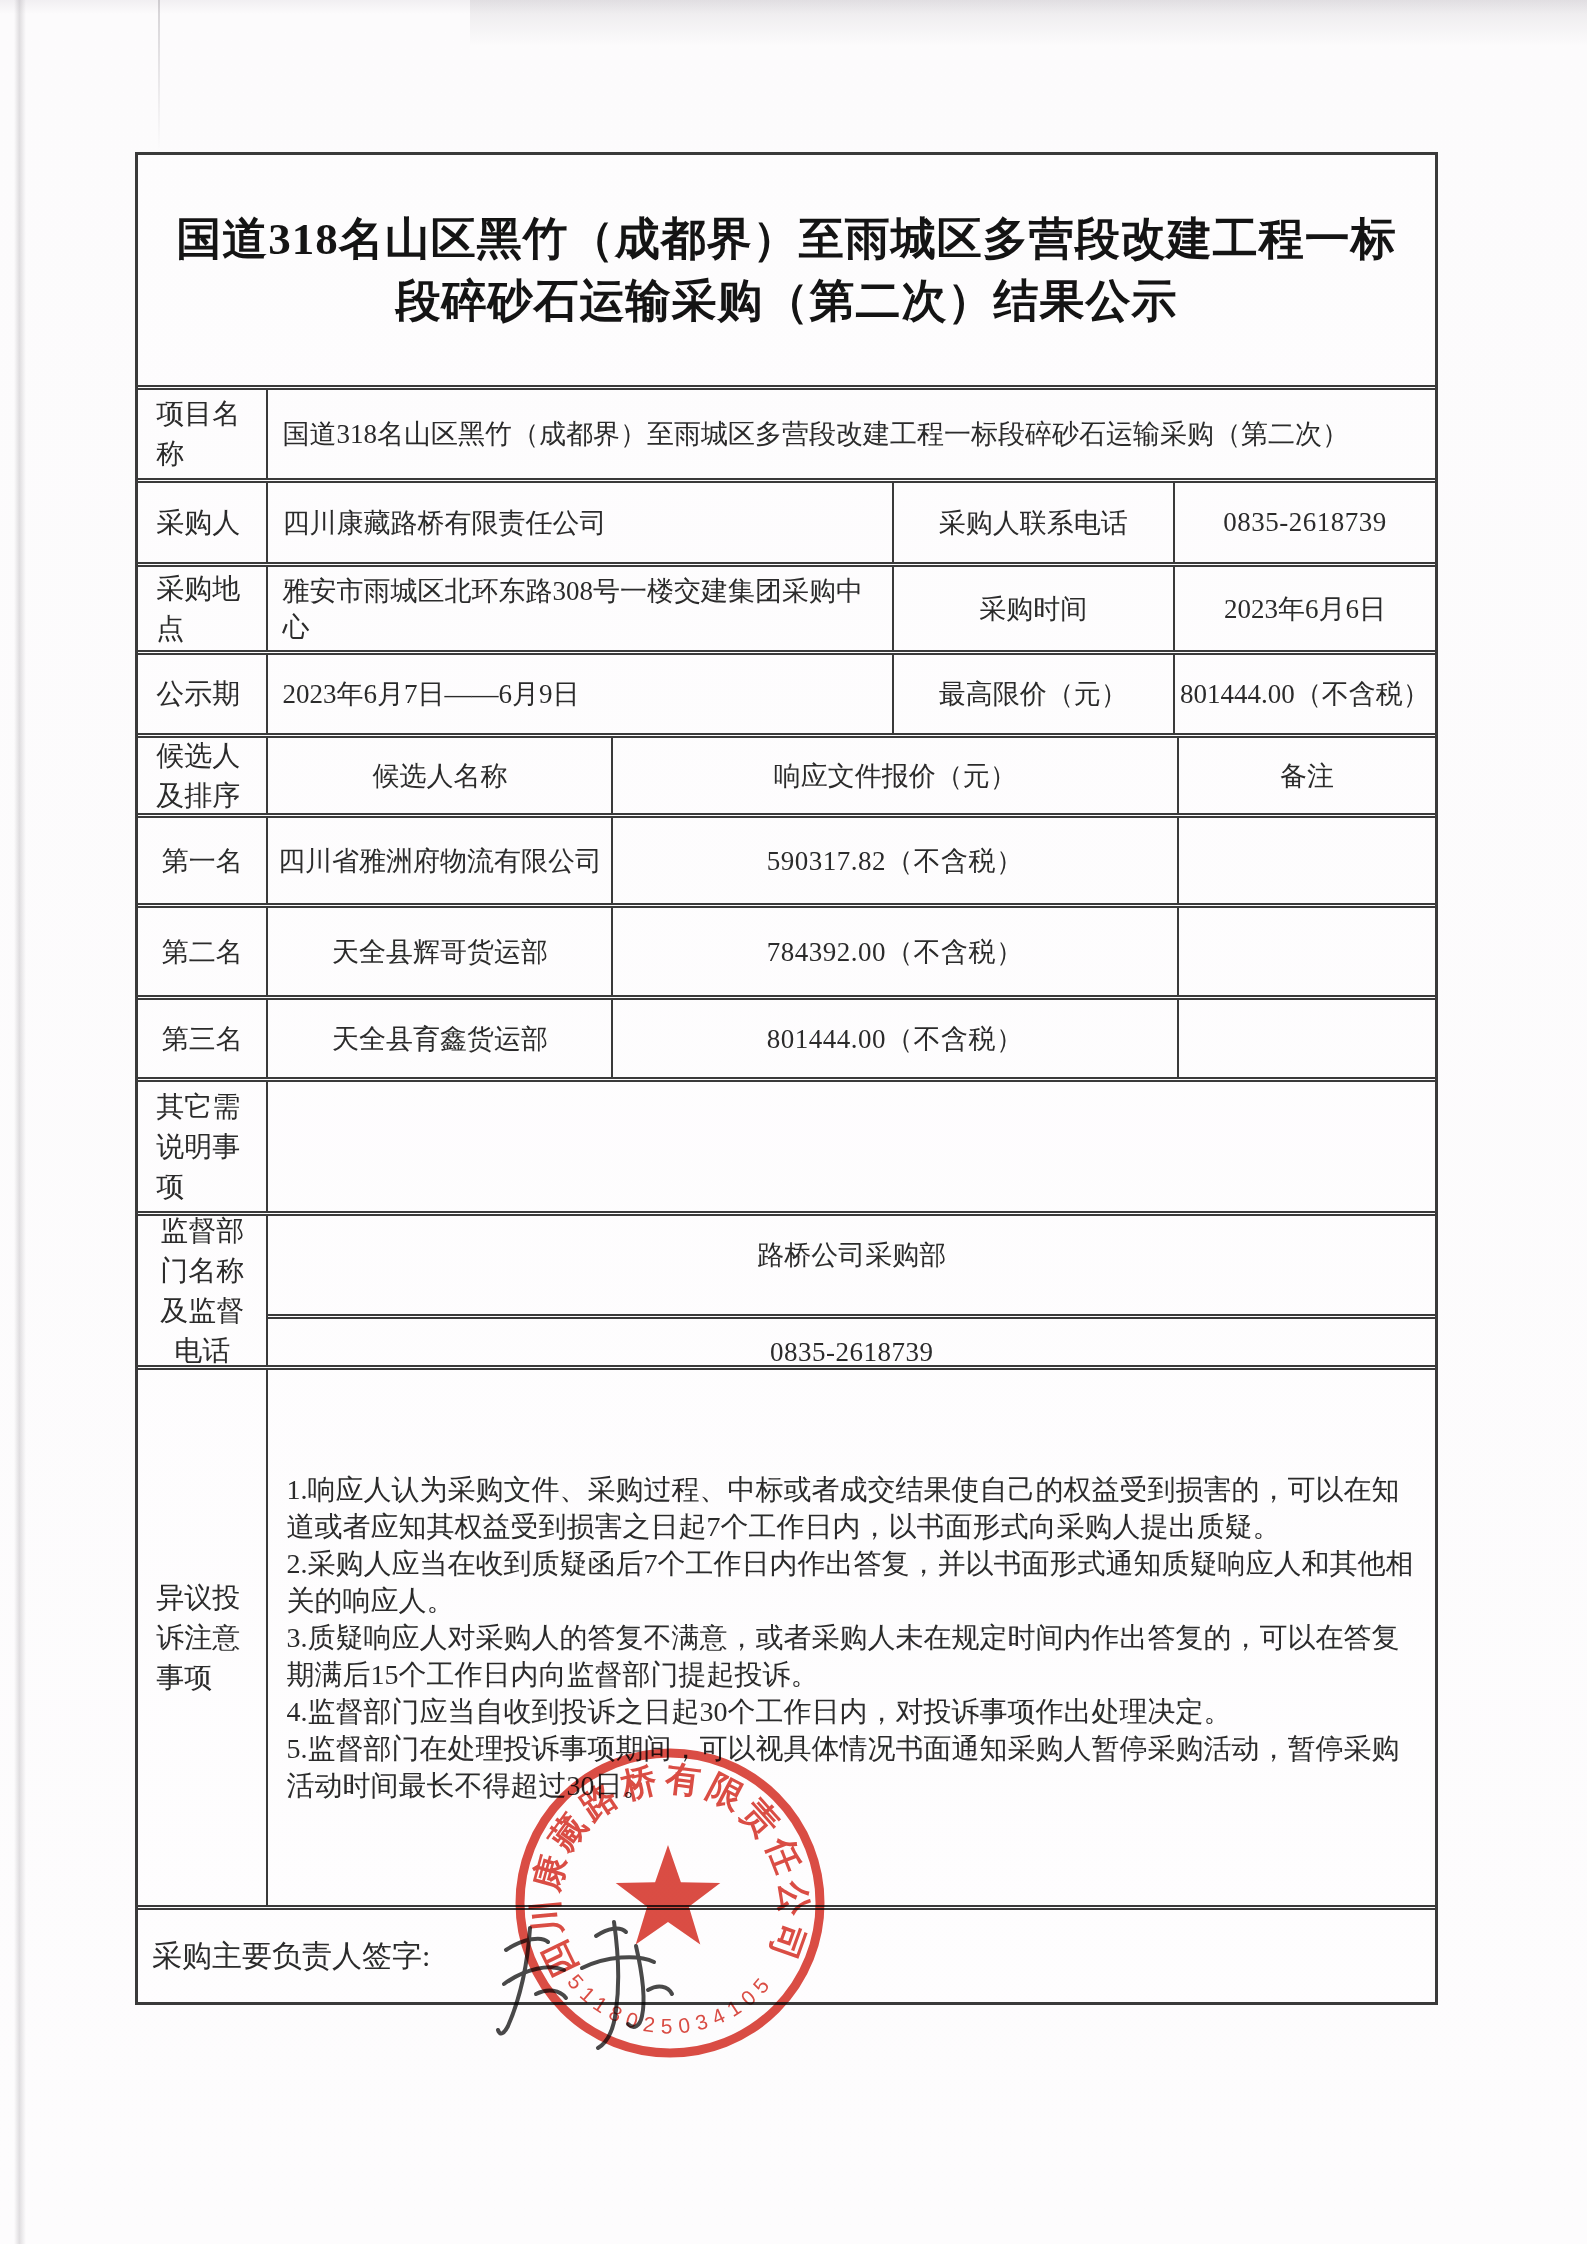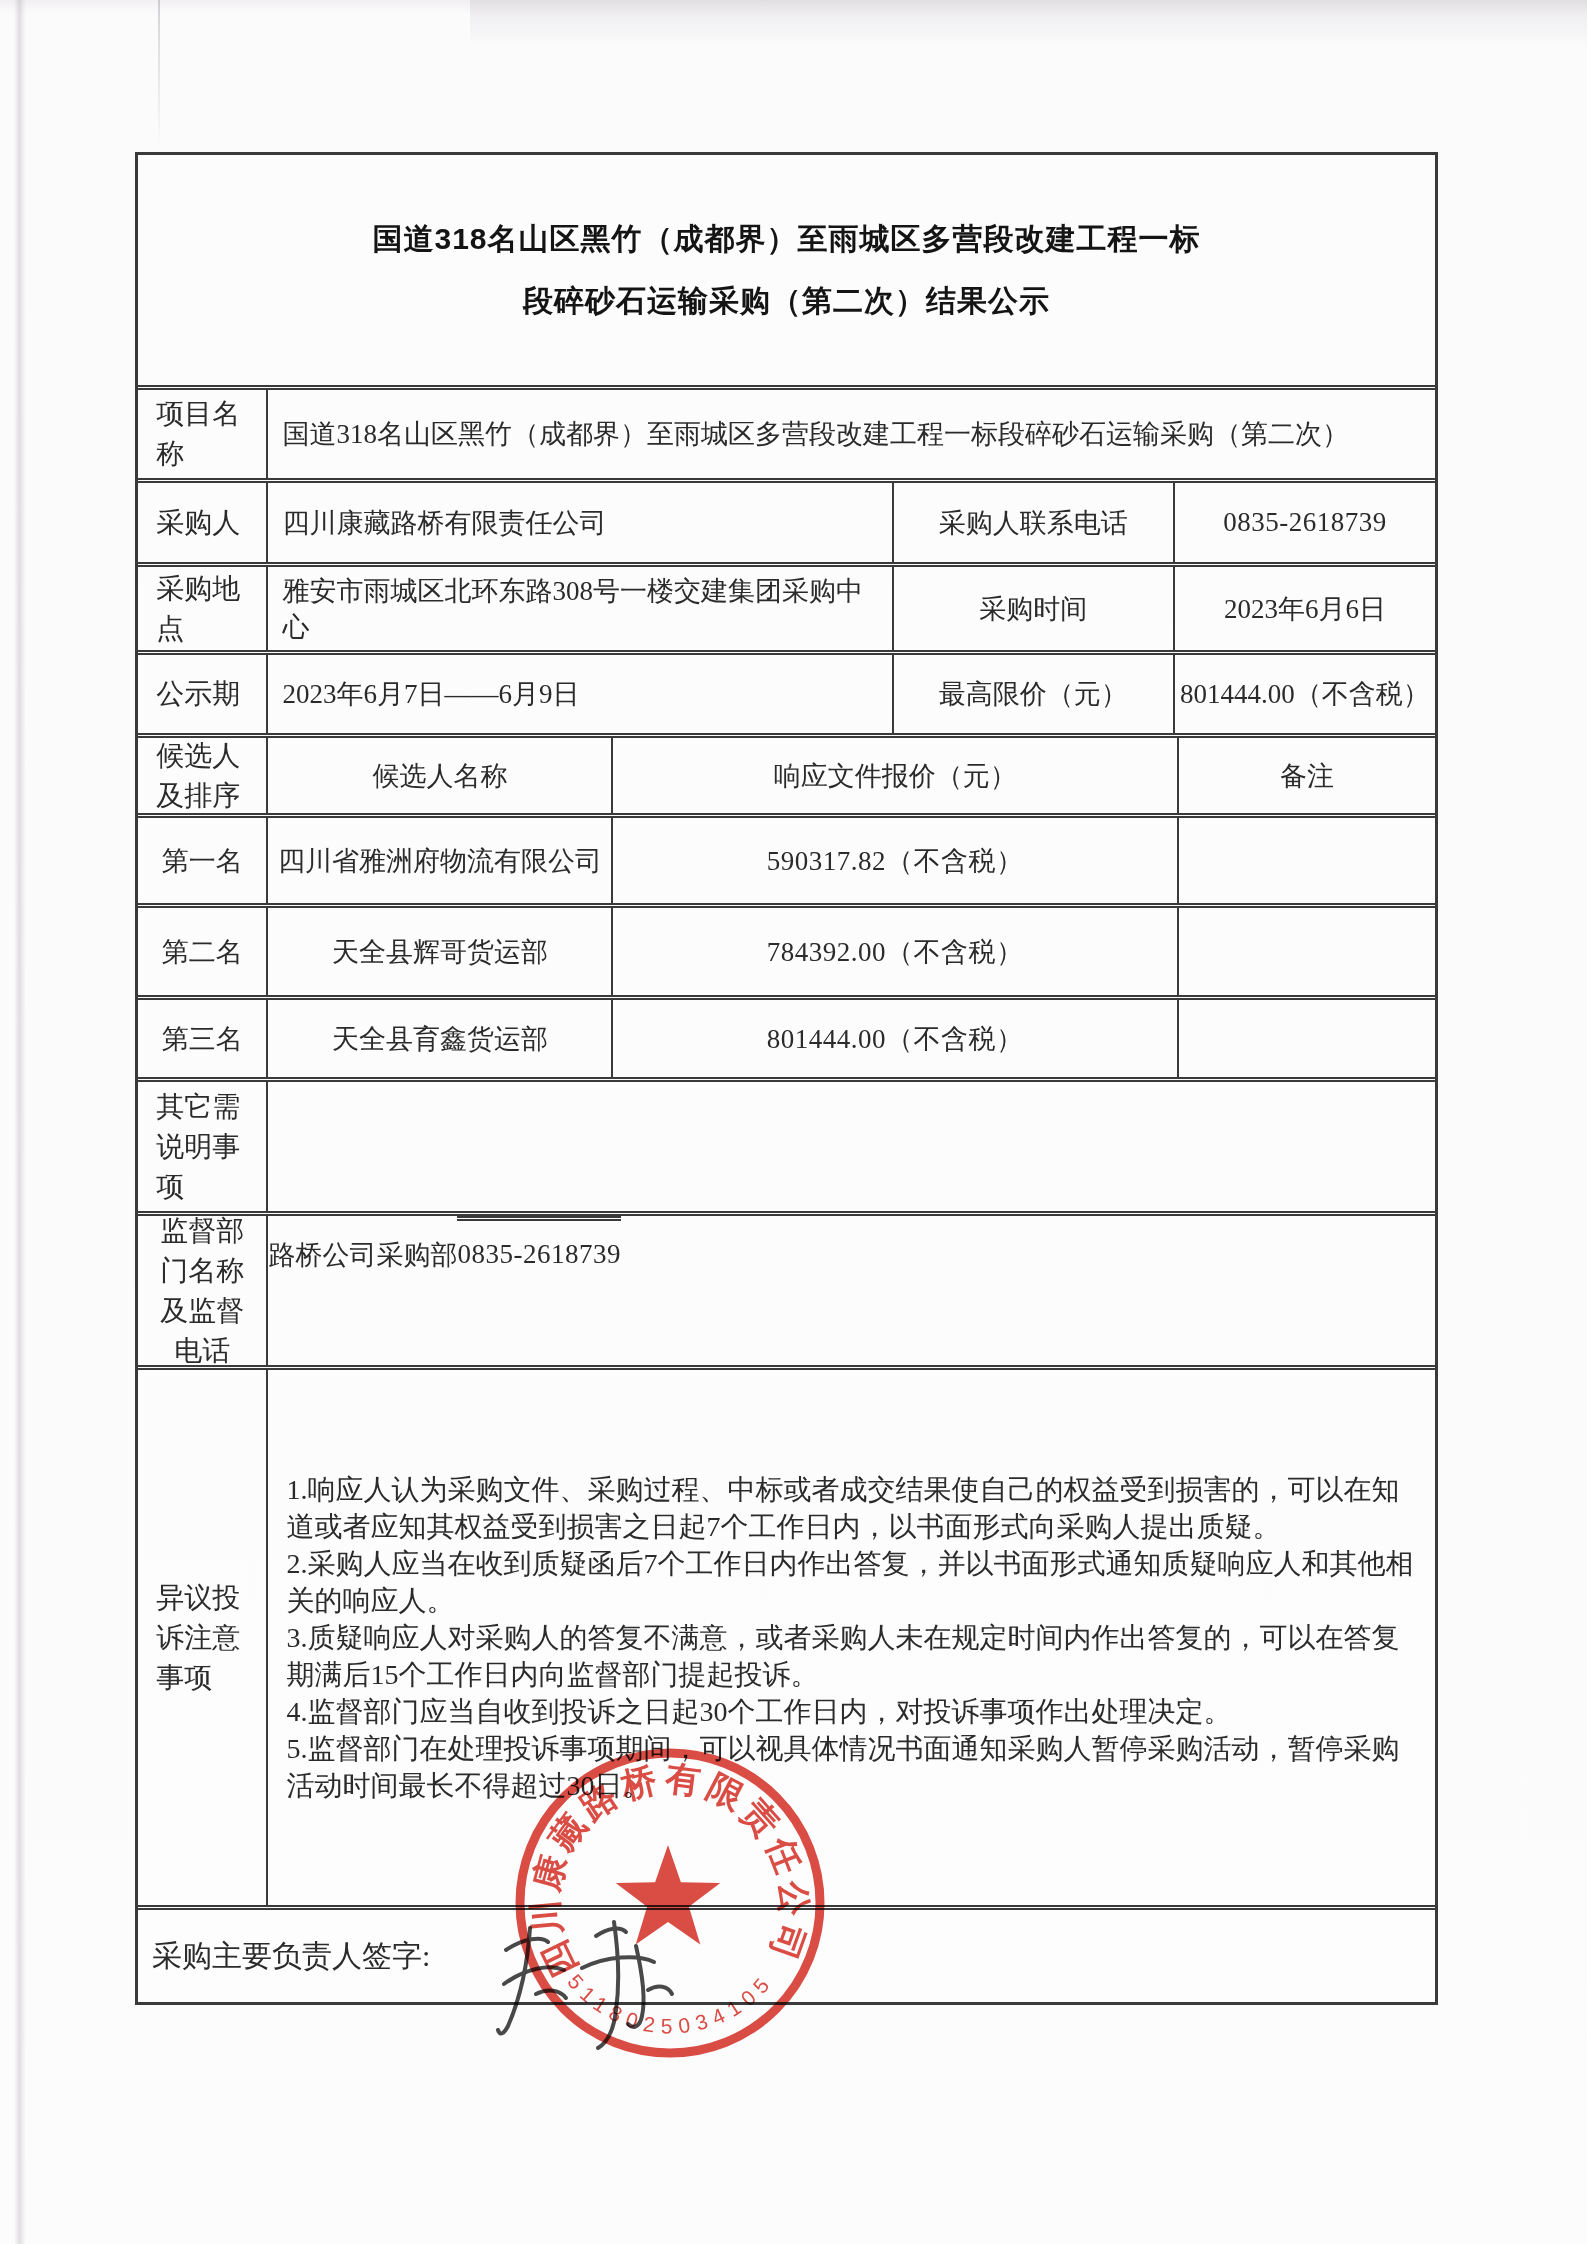--- a/index.html
+++ b/index.html
@@ -67,26 +67,26 @@
   .r-c1    { height:90px; }
   .r-c2    { height:92px; }
   .r-c3    { height:82px; }
   .r-other { height:134px; }
   .r-sup   { height:154px; }
   .r-obj   { height:540px; }
   .r-sign  { height:97px; }
 
   .title-box{ width:100%; text-align:center; }
   .title-line{
-    font-family:Liberation Sans, sans-serif;
-    font-weight:bold; font-size:30px; line-height:62px; color:#141414;
+    font-family:Liberation Serif, serif;
+    font-weight:bold; font-size:45px; line-height:62px; color:#141414;
     letter-spacing:1px;
   }
 
-  .sup-right{ width:90.1%; display:flex; flex-direction:row; }
+  .sup-right{ width:90.1%; display:flex; flex-direction:column;gap:20px; }
   .sup-sub{ flex:none; display:flex; align-items:center; justify-content:center; text-align:center; }
   .sup-sub1{ height:78px; }
   .sup-sub2{ height:71px; border-top:5px double #3a3a3a; }
 
   .obj-cell{ width:90.1%; display:flex; flex-direction:column; justify-content:center; padding:10px 16px 10px 18px; }
   .obj-cell p{ font-size:28px; line-height:37px; text-align:left; }
 
   .sign-cell{ width:100%; padding-left:14px; font-size:30px; align-items:center; }
 
   

